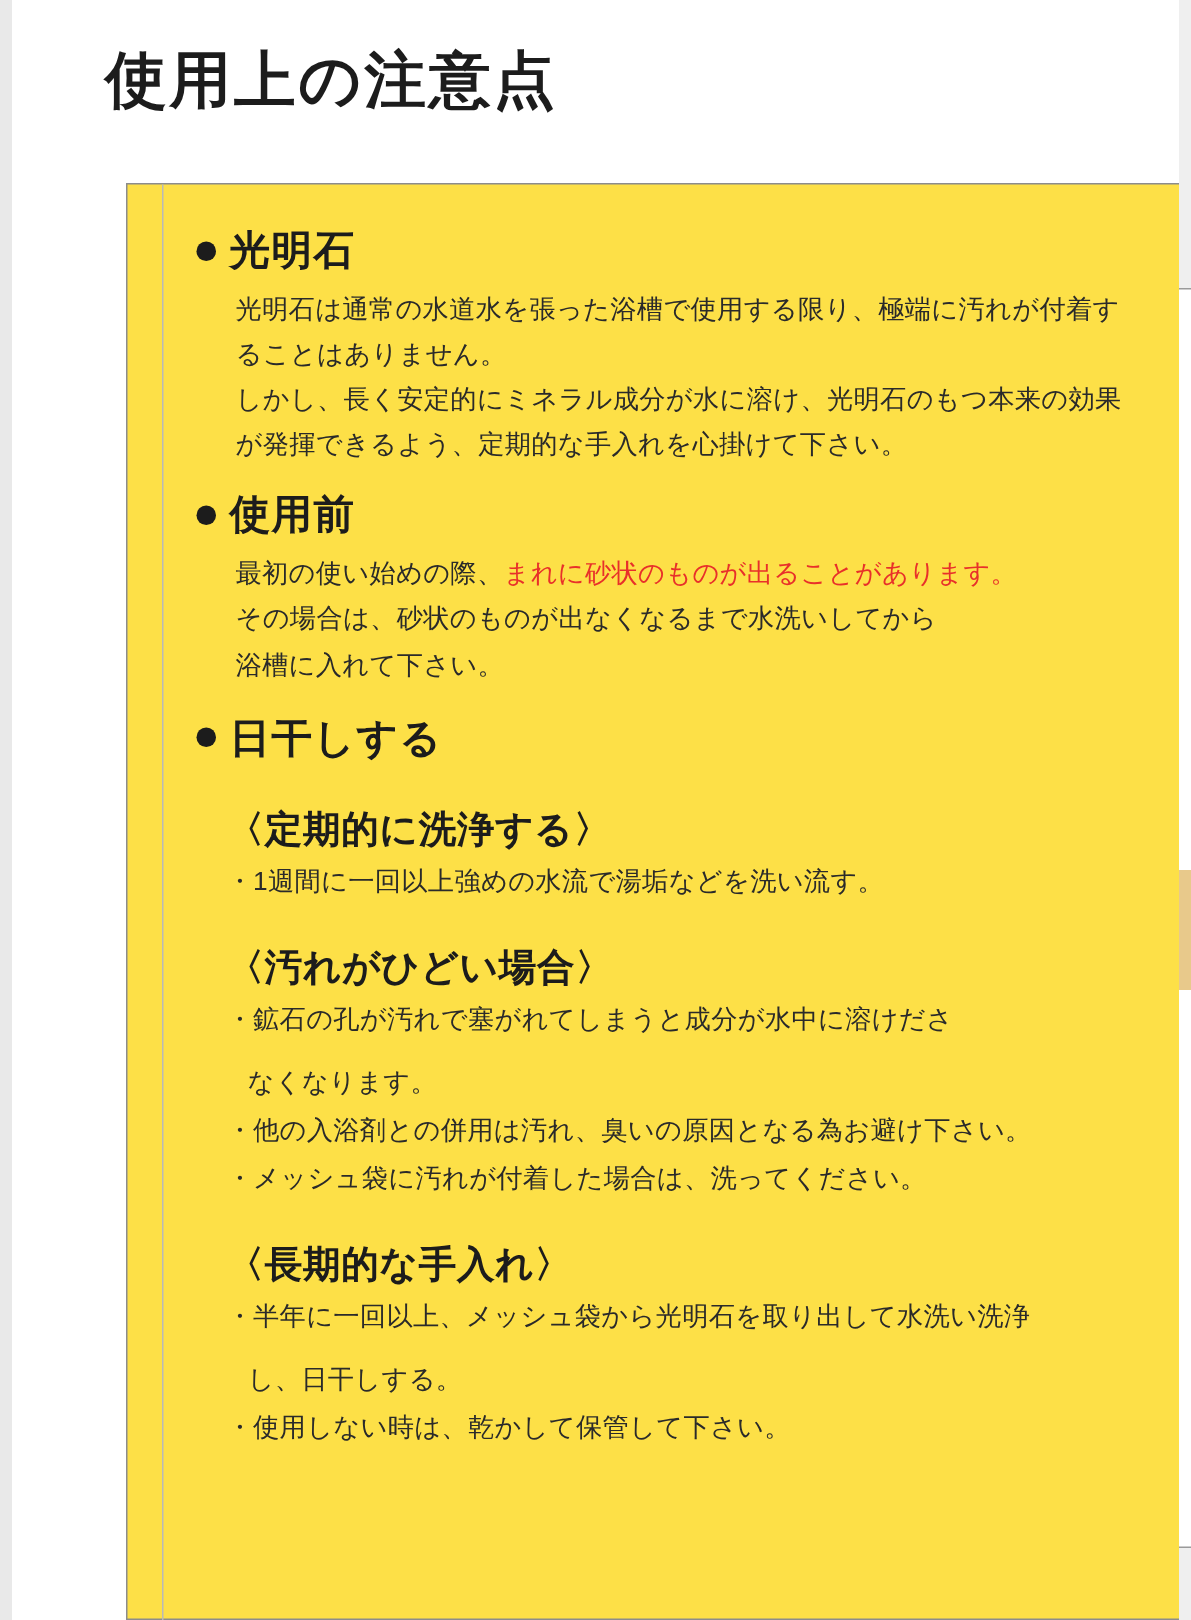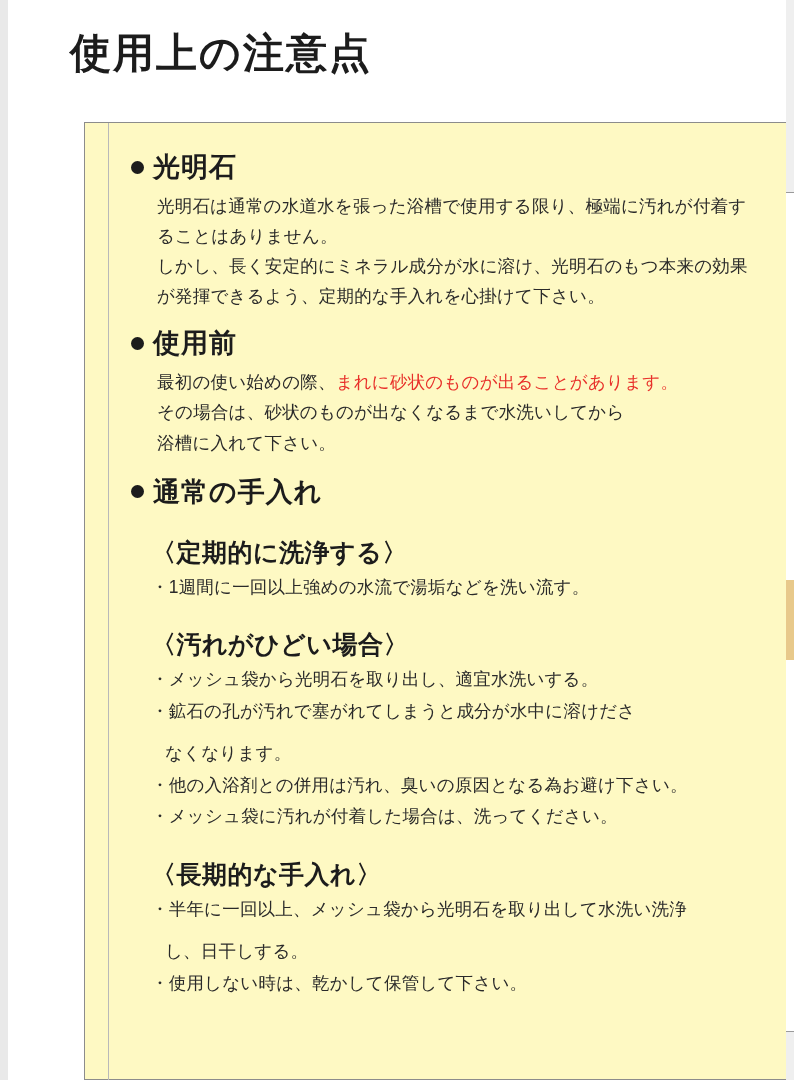--- a/index.html
+++ b/index.html
@@ -51,21 +51,21 @@
   
   .content-box {
     position: absolute;
     left: 76px;
     top: 122px;
     width: 702px;
     height: 958px;
     border: 1px solid #8c8c8c;
     border-right: none;
     box-sizing: border-box;
-    background: #fef9c3;
+    background: #fde047;
     text-decoration: underline;
   }
 
   
   .side-panel {
     position: absolute;
     left: 726px;
     top: 192px;
     width: 60px;
     height: 840px;
@@ -196,31 +196,30 @@
           <span>使用前</span>
         </div>
         <p class="para"><span>最初の使い始めの際、</span><span class="hl-red">まれに砂状のものが出ることがあります。</span></p>
         <p class="para">その場合は、砂状のものが出なくなるまで水洗いしてから</p>
         <p class="para">浴槽に入れて下さい。</p>
       </div>
 
       <div class="section sec-gap-2">
         <div class="section-head">
           <span class="bullet-dot"></span>
-          <span>通常の手入れ</span>
+          <span>日干しする</span>
         </div>
 
         <div class="sub-head">〈定期的に洗浄する〉</div>
         <ul class="list">
           <li><span>・1週間に一回以上強めの水流で湯垢などを洗い流す。</span></li>
         </ul>
 
         <div class="sub-head">〈汚れがひどい場合〉</div>
         <ul class="list">
-          <li><span>・メッシュ袋から光明石を取り出し、適宜水洗いする。</span></li>
           <li><span>・鉱石の孔が汚れで塞がれてしまうと成分が水中に溶けださ</span><span class="cont">なくなります。</span></li>
           <li><span>・他の入浴剤との併用は汚れ、臭いの原因となる為お避け下さい。</span></li>
           <li><span>・メッシュ袋に汚れが付着した場合は、洗ってください。</span></li>
         </ul>
 
         <div class="sub-head">〈長期的な手入れ〉</div>
         <ul class="list">
           <li><span>・半年に一回以上、メッシュ袋から光明石を取り出して水洗い洗浄</span><span class="cont">し、日干しする。</span></li>
           <li><span>・使用しない時は、乾かして保管して下さい。</span></li>
         </ul>

